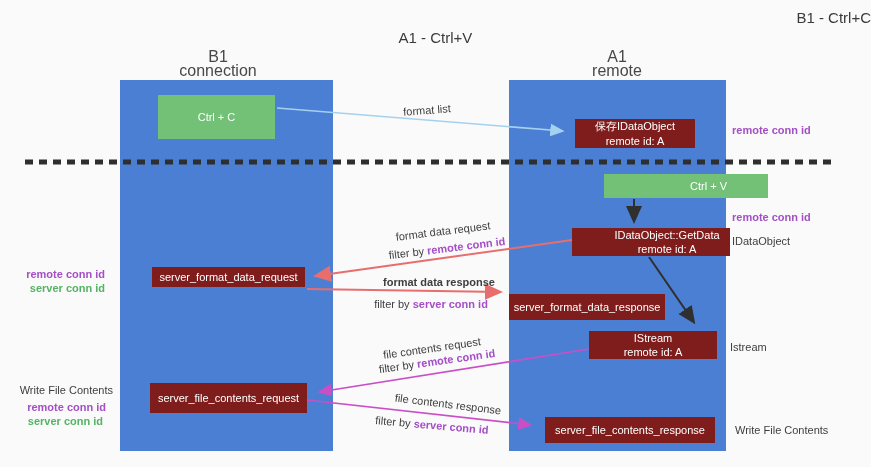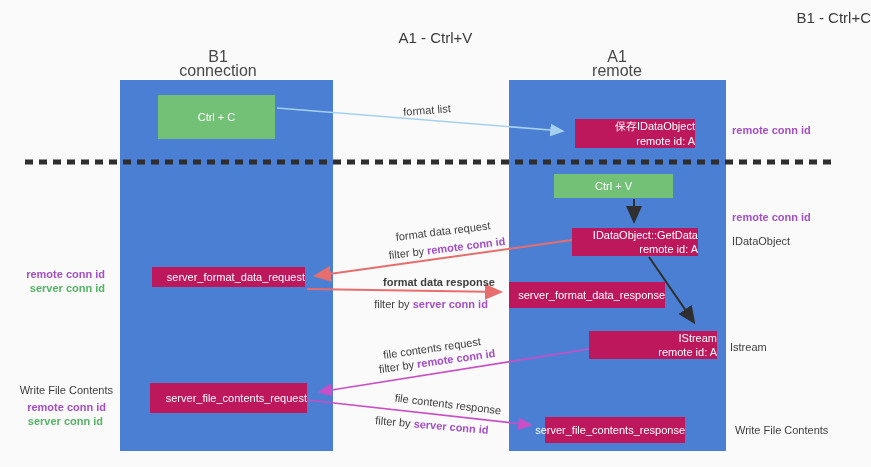--- a/index.html
+++ b/index.html
@@ -26,21 +26,21 @@
     font-size:16px;color:#474747;line-height:14px;
     transform:translateX(-50%);
     white-space:nowrap;
   }
   .node{
     position:absolute;
     display:flex;flex-direction:column;align-items:center;justify-content:center;
     color:#fff;font-size:11px;line-height:1.3;text-align:center;
     white-space:nowrap;
   }
-  .node.orange{background:#be185d;align-items:flex-end;}
+  .node.orange{background:#7f1d1d;}
   .node.green{background:#73c176;}
   svg.overlay{
     position:absolute;left:0;top:0;width:871px;height:467px;
     pointer-events:none;
   }
   .flow-label{
     position:absolute;
     font-size:11px;color:#3e3e3e;white-space:nowrap;
     transform:translate(-50%,-50%) rotate(var(--r,0deg));
   }
@@ -74,47 +74,47 @@
 
   <div class="node green" style="left:158px;top:95px;width:117px;height:44px;">
     <span>Ctrl + C</span>
   </div>
 
   <div class="node orange" style="left:575px;top:119px;width:120px;height:29px;">
     <span>保存IDataObject</span>
     <span>remote id: A</span>
   </div>
 
-  <div class="node green" style="left:554px;top:174px;width:119px;height:24px;">
+  <div class="node green" style="left:604px;top:174px;width:119px;height:24px;padding-left:45px;">
     <span>Ctrl + V</span>
   </div>
 
-  <div class="node orange" style="left:572px;top:228px;width:126px;height:28px;">
+  <div class="node orange" style="left:572px;top:228px;width:126px;height:28px;padding-left:32px;">
     <span>IDataObject::GetData</span>
     <span>remote id: A</span>
   </div>
 
   <div class="node orange" style="left:152px;top:267px;width:153px;height:20px;">
     <span>server_format_data_request</span>
   </div>
 
-  <div class="node orange" style="left:509px;top:282px;width:156px;height:26px;">
+  <div class="node orange" style="left:509px;top:294px;width:156px;height:26px;">
     <span>server_format_data_response</span>
   </div>
 
   <div class="node orange" style="left:589px;top:331px;width:128px;height:28px;">
     <span>IStream</span>
     <span>remote id: A</span>
   </div>
 
   <div class="node orange" style="left:150px;top:383px;width:157px;height:30px;">
     <span>server_file_contents_request</span>
   </div>
 
-  <div class="node orange" style="left:545px;top:417px;width:140px;height:26px;">
+  <div class="node orange" style="left:545px;top:417px;width:170px;height:26px;">
     <span>server_file_contents_response</span>
   </div>
 
   <svg class="overlay">
     <defs>
       <marker id="ah-blue" markerWidth="11" markerHeight="9" refX="8" refY="4" orient="auto">
         <path d="M0,0 L9,4 L0,8 z" fill="#a5d1f0"></path>
       </marker>
       <marker id="ah-red" markerWidth="11" markerHeight="9" refX="8" refY="4" orient="auto">
         <path d="M0,0 L9,4 L0,8 z" fill="#e86e6e"></path>

